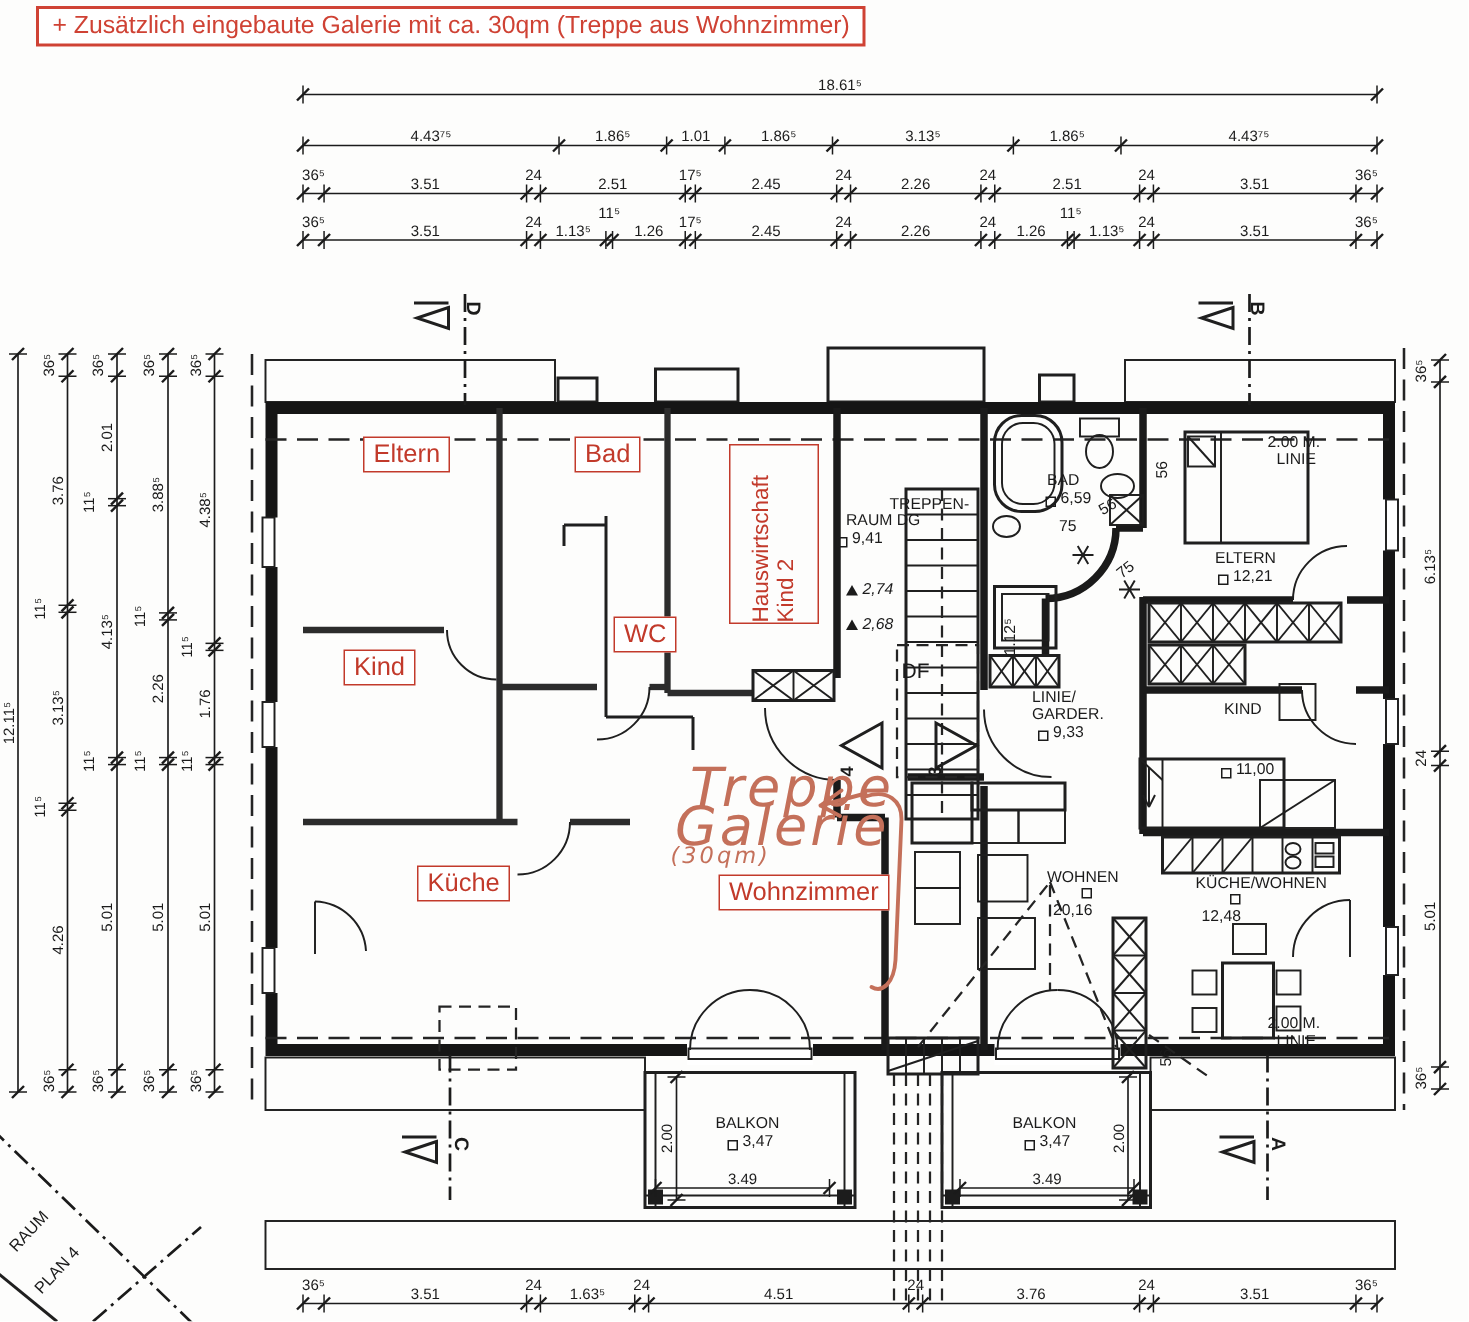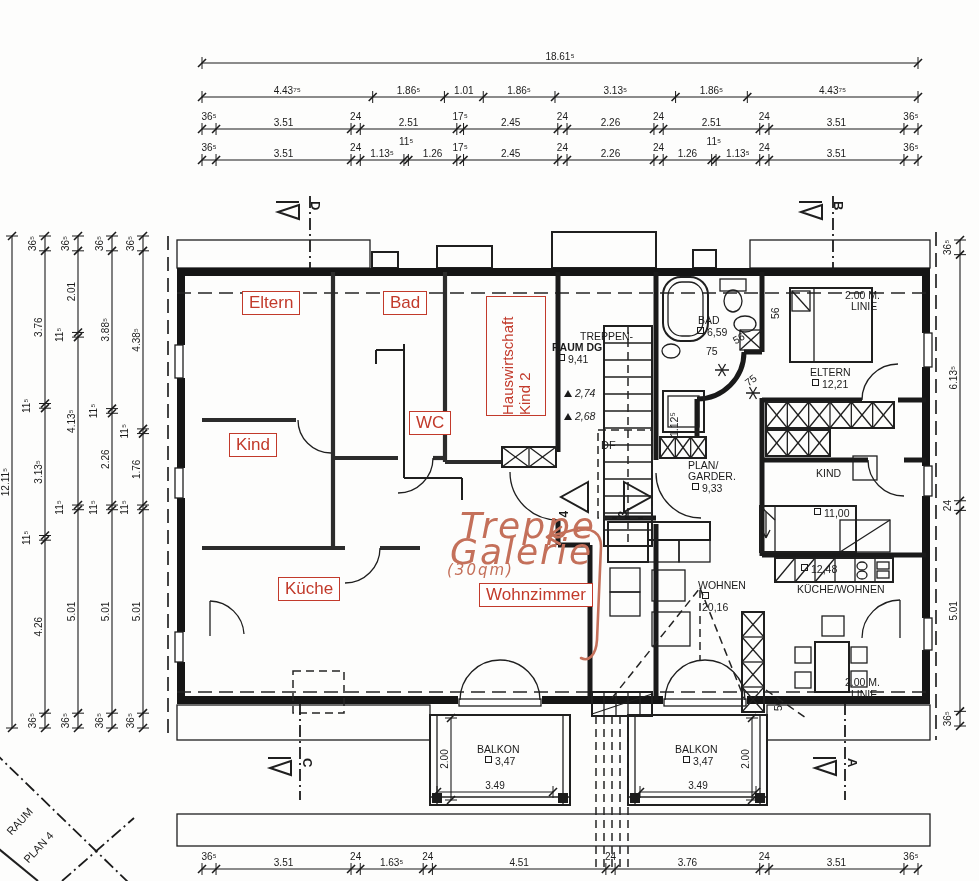--- a/index.html
+++ b/index.html
@@ -1,22 +1,22 @@
 <!DOCTYPE html>
 <html><head>
 <meta charset="utf-8">
 <style>
   html,body{margin:0;padding:0;background:#fff;}
   .stage{position:relative;width:979px;height:881px;background:#fdfdfc;overflow:hidden;
          font-family:"Liberation Sans",sans-serif;color:#1b1b1b;}
   .stage svg{position:absolute;left:0;top:0;}
   
   .pl{position:absolute;font-size:10.5px;line-height:1.05;white-space:nowrap;}
-  .pl.small{font-size:11px;}
-  .arearow{display:flex;align-items:flex-start;gap:3px;}
+  .pl.small{font-size:14px;}
+  .arearow{display:flex;align-items:flex-end;gap:3px;}
   .sq{width:7px;height:7px;border:1.2px solid #1b1b1b;display:inline-block;box-sizing:border-box;}
   .flag{width:0;height:0;border-left:4px solid transparent;border-right:4px solid transparent;
         border-bottom:7px solid #1b1b1b;display:inline-block;margin-right:3px;}
   .lvlrow{display:flex;align-items:center;font-style:italic;}
   .rot90{transform:rotate(90deg);transform-origin:left top;}
   .rotm90{transform:rotate(-90deg);transform-origin:left bottom;}
   .seclet{font-size:13px;font-weight:bold;}
   .aptnum{font-size:12px;font-weight:bold;}
   
   .rbox{position:absolute;border:1.6px solid #c23a2b;color:#c23a2b;background:#fff;
@@ -683,40 +683,41 @@
     <g>
         <line x1="752" y1="718" x2="752" y2="800" class="dimline"></line>
         <line x1="748" y1="722" x2="756" y2="714" class="tick"></line>
         <line x1="746" y1="718" x2="758" y2="718" class="tickp"></line>
         <line x1="748" y1="804" x2="756" y2="796" class="tick"></line>
         <line x1="746" y1="800" x2="758" y2="800" class="tickp"></line>
         <text class="dimtext" text-anchor="middle" x="749" y="759" transform="rotate(-90 749 759)">2.00</text>
       </g>
   </svg>
 
+  <div class="hdr" style="left:24px;top:4px;">+ Zusätzlich eingebaute Galerie mit ca. 30qm (Treppe aus Wohnzimmer)</div>
 
   <div class="rbox" style="left:242px;top:291px;">Eltern</div>
   <div class="rbox" style="left:383px;top:291px;">Bad</div>
   <div class="rbox" style="left:409px;top:411px;">WC</div>
   <div class="rbox" style="left:229px;top:433px;">Kind</div>
   <div class="rbox" style="left:278px;top:577px;">Küche</div>
   <div class="rbox" style="left:479px;top:583px;">Wohnzimmer</div>
   <div class="hwbox" style="left:486px;top:296px;width:58px;height:118px;">
     <div class="hwinner">
       <div>Hauswirtschaft</div>
       <div>Kind 2</div>
     </div>
   </div>
 
   <div class="hand" style="left:460px;top:505px;font-size:36px;">Treppe</div>
   <div class="hand" style="left:450px;top:531px;font-size:36px;">Galerie</div>
   <div class="hand" style="left:447px;top:561px;font-size:15px;">(30qm)</div>
 
-  <div class="pl" style="left:580px;top:331px;">TREPPEN-</div>
-  <div class="pl" style="left:552px;top:342px;font-weight:bold;">RAUM DG</div>
+  <div class="pl" style="left:560px;top:331px;padding-left:33px;">TREPPEN-</div>
+  <div class="pl" style="left:564px;top:342px;">RAUM DG</div>
   <div class="pl arearow" style="left:558px;top:354px;">
     <span class="sq"></span>
       <span>9,41</span>
   </div>
   <div class="pl lvlrow" style="left:564px;top:388px;">
     <span class="flag"></span>
       <span>2,74</span>
   </div>
   <div class="pl lvlrow" style="left:564px;top:411px;">
     <span class="flag"></span>
@@ -727,21 +728,21 @@
   <div class="pl" style="left:698px;top:315px;">BAD</div>
   <div class="pl arearow" style="left:697px;top:327px;">
     <span class="sq"></span>
       <span>6,59</span>
   </div>
   <div class="pl" style="left:706px;top:346px;">75</div>
   <div class="pl" style="left:745px;top:375px;transform:rotate(-38deg);">75</div>
   <div class="pl rotm90" style="left:680px;top:426px;">1.12⁵</div>
   <div class="pl" style="left:733px;top:333px;transform:rotate(-30deg);">56</div>
 
-  <div class="pl" style="left:688px;top:460px;">PLAN/</div>
+  <div class="pl" style="left:688px;top:460px;">LINIE/</div>
   <div class="pl" style="left:688px;top:471px;">GARDER.</div>
   <div class="pl arearow" style="left:692px;top:483px;">
     <span class="sq"></span>
       <span>9,33</span>
   </div>
 
   <div class="pl" style="left:810px;top:367px;">ELTERN</div>
   <div class="pl arearow" style="left:812px;top:379px;">
     <span class="sq"></span>
       <span>12,21</span>
@@ -750,21 +751,21 @@
   <div class="pl" style="left:851px;top:301px;">LINIE</div>
   <div class="pl rotm90" style="left:781px;top:308px;">56</div>
 
   <div class="pl" style="left:816px;top:468px;">KIND</div>
   <div class="pl arearow" style="left:814px;top:508px;">
     <span class="sq"></span>
       <span>11,00</span>
   </div>
 
   <div class="pl" style="left:797px;top:584px;">KÜCHE/WOHNEN</div>
-  <div class="pl arearow" style="left:801px;top:564px;">
+  <div class="pl arearow" style="left:801px;top:596px;flex-direction:column;">
     <span class="sq"></span>
       <span>12,48</span>
   </div>
 
   <div class="pl" style="left:698px;top:580px;">WOHNEN</div>
   <div class="pl arearow" style="left:702px;top:592px;flex-direction:column;">
     <span class="sq"></span>
       <span>20,16</span>
   </div>
 

